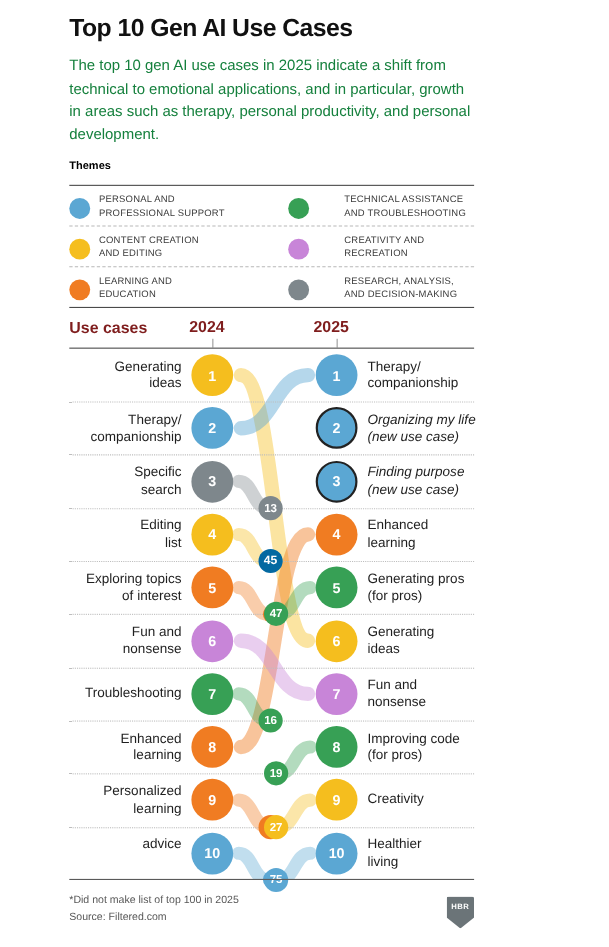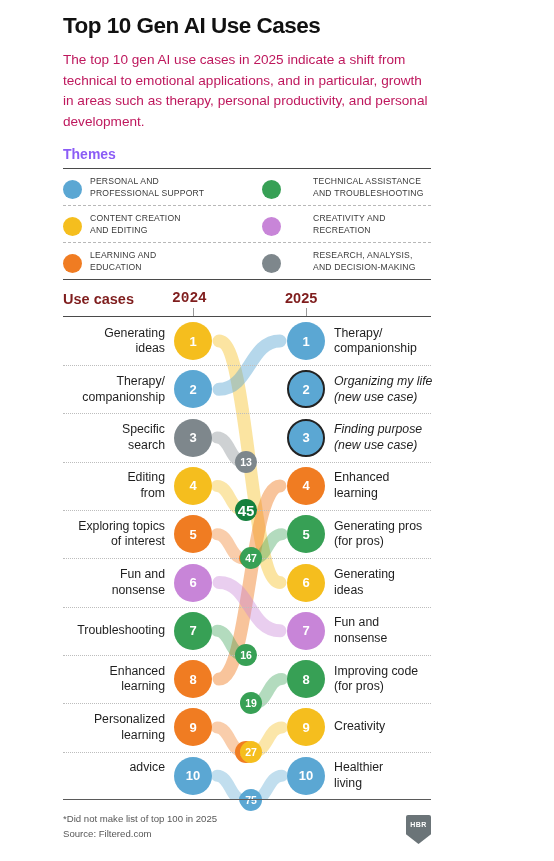--- a/index.html
+++ b/index.html
@@ -13,27 +13,27 @@
   #page { position: relative; width: 554px; height: 861px; background:#fff; }
 
   
   .title {
     position: absolute; left: 63px; top: 14px;
     font-size: 22.5px; font-weight: bold; letter-spacing: -0.5px;
     color: #111; line-height: 1.1;
   }
   .subtitle {
     position: absolute; left: 63px; top: 50px; width: 368px;
-    font-size: 13.6px; line-height: 1.52; color: #be185d;
+    font-size: 13.6px; line-height: 1.52; color: #15803d;
   }
 
   
   .themes-head {
     position: absolute; left: 63px; top: 146px;
-    font-size: 14px; font-weight: bold; color: #8b5cf6;
+    font-size: 10px; font-weight: bold; color: #000000;
   }
   .legend {
     position: absolute; left: 63px; top: 168px; width: 368px;
     border-top: 1.3px solid #4a4a4a;
     border-bottom: 1.3px solid #4a4a4a;
   }
   .legend-row { display: flex; width: 100%; }
   .legend-row + .legend-row { border-top: 1px dashed #b8b8b8; }
   .legend-cell {
     width: 50%; display: flex; align-items: flex-end;
@@ -48,21 +48,21 @@
     font-size: 8.6px; line-height: 1.32; color: #3a3a3a;
     letter-spacing: 0.2px; text-transform: uppercase;
     white-space: pre-line; padding-top: 1px;
   }
 
   
   .col-head {
     position: absolute; font-size: 14.5px; font-weight: bold; color: #7f1d1d;
   }
   #h-usecases { left: 63px; top: 291px; }
-  #h-2024 { left: 172px; top: 290px; font-family: Liberation Mono, monospace; }
+  #h-2024 { left: 172px; top: 290px; }
   #h-2025 { left: 285px; top: 290px; text-align: center; }
   .head-rule {
     position: absolute; left: 63px; top: 316px; width: 368px;
     height: 0; border-top: 1.3px solid #4a4a4a;
   }
   .tick {
     position: absolute; top: 308px; width: 1px; height: 8px; background: #9a9a9a;
   }
   #tick-2024 { left: 193px; }
   #tick-2025 { left: 306px; }
@@ -201,21 +201,21 @@
       <div class="rowline" style="top: 337.95px;"></div>
       <div class="rowline" style="top: 386.25px;"></div>
       <div class="rowline" style="top: 434.55px;"></div>
       <div class="node" style="left: 111px; top: 5px; height: 38px; width: 38px; background: rgb(245, 190, 30);">1</div>
       <div class="lbl left" style="right: 266px; width: 130px; top: 8.5px;"><div>Generating</div><div>ideas</div></div>
       <div class="node" style="left: 111px; top: 53.3px; height: 38px; width: 38px; background: rgb(91, 167, 211);">2</div>
       <div class="lbl left" style="right: 266px; width: 130px; top: 56.8px;"><div>Therapy/</div><div>companionship</div></div>
       <div class="node" style="left: 111px; top: 101.6px; height: 38px; width: 38px; background: rgb(126, 135, 140);">3</div>
       <div class="lbl left" style="right: 266px; width: 130px; top: 105.1px;"><div>Specific</div><div>search</div></div>
       <div class="node" style="left: 111px; top: 149.9px; height: 38px; width: 38px; background: rgb(245, 190, 30);">4</div>
-      <div class="lbl left" style="right: 266px; width: 130px; top: 153.4px;"><div>Editing</div><div>from</div></div>
+      <div class="lbl left" style="right: 266px; width: 130px; top: 153.4px;"><div>Editing</div><div>list</div></div>
       <div class="node" style="left: 111px; top: 198.2px; height: 38px; width: 38px; background: rgb(240, 124, 34);">5</div>
       <div class="lbl left" style="right: 266px; width: 130px; top: 201.7px;"><div>Exploring topics</div><div>of interest</div></div>
       <div class="node" style="left: 111px; top: 246.5px; height: 38px; width: 38px; background: rgb(200, 133, 216);">6</div>
       <div class="lbl left" style="right: 266px; width: 130px; top: 250px;"><div>Fun and</div><div>nonsense</div></div>
       <div class="node" style="left: 111px; top: 294.8px; height: 38px; width: 38px; background: rgb(55, 160, 85);">7</div>
       <div class="lbl left" style="right: 266px; width: 130px; top: 305.8px;"><div>Troubleshooting</div></div>
       <div class="node" style="left: 111px; top: 343.1px; height: 38px; width: 38px; background: rgb(240, 124, 34);">8</div>
       <div class="lbl left" style="right: 266px; width: 130px; top: 346.6px;"><div>Enhanced</div><div>learning</div></div>
       <div class="node" style="left: 111px; top: 391.4px; height: 38px; width: 38px; background: rgb(240, 124, 34);">9</div>
       <div class="lbl left" style="right: 266px; width: 130px; top: 394.9px;"><div>Personalized</div><div>learning</div></div>
@@ -235,21 +235,21 @@
       <div class="lbl right" style="left: 271px; width: 125px; top: 250px;"><div>Generating</div><div>ideas</div></div>
       <div class="node" style="left: 224px; top: 294.8px; height: 38px; width: 38px; background: rgb(200, 133, 216);">7</div>
       <div class="lbl right" style="left: 271px; width: 125px; top: 298.3px;"><div>Fun and</div><div>nonsense</div></div>
       <div class="node" style="left: 224px; top: 343.1px; height: 38px; width: 38px; background: rgb(55, 160, 85);">8</div>
       <div class="lbl right" style="left: 271px; width: 125px; top: 346.6px;"><div>Improving code</div><div>(for pros)</div></div>
       <div class="node" style="left: 224px; top: 391.4px; height: 38px; width: 38px; background: rgb(245, 190, 30);">9</div>
       <div class="lbl right" style="left: 271px; width: 125px; top: 402.4px;"><div>Creativity</div></div>
       <div class="node" style="left: 224px; top: 439.7px; height: 38px; width: 38px; background: rgb(91, 167, 211);">10</div>
       <div class="lbl right" style="left: 271px; width: 125px; top: 443.2px;"><div>Healthier</div><div>living</div></div>
       <div class="rank-bubble" style="left: 172px; top: 133.75px; height: 22px; width: 22px; background: rgb(126, 135, 140); font-size: 10.5px; line-height: normal;">13</div>
-      <div class="rank-bubble" style="left: 172px; top: 182.05px; height: 22px; width: 22px; background: #15803d; font-size: 15px; line-height: normal;">45</div>
+      <div class="rank-bubble" style="left: 172px; top: 182.05px; height: 22px; width: 22px; background: #0369a1; font-size: 11px; line-height: normal;">45</div>
       <div class="rank-bubble" style="left: 175.5px; top: 233.85px; height: 15px; width: 15px; background: rgb(240, 124, 34); font-size: 10px; line-height: 12px;">*</div>
       <div class="rank-bubble" style="left: 172px; top: 326.95px; height: 22px; width: 22px; background: rgb(55, 160, 85); font-size: 10.5px; line-height: normal;">16</div>
       <div class="rank-bubble" style="left: 172px; top: 423.55px; height: 22px; width: 22px; background: rgb(240, 124, 34); font-size: 10.5px; line-height: normal;">17</div>
       <div class="rank-bubble" style="left: 175.5px; top: 475.35px; height: 15px; width: 15px; background: rgb(91, 167, 211); font-size: 10px; line-height: 12px;">*</div>
       <div class="rank-bubble" style="left: 177px; top: 230.35px; height: 22px; width: 22px; background: rgb(55, 160, 85); font-size: 10.5px; line-height: normal;">47</div>
       <div class="rank-bubble" style="left: 177px; top: 375.25px; height: 22px; width: 22px; background: rgb(55, 160, 85); font-size: 10.5px; line-height: normal;">19</div>
       <div class="rank-bubble" style="left: 177px; top: 423.55px; height: 22px; width: 22px; background: rgb(245, 190, 30); font-size: 10.5px; line-height: normal;">27</div>
       <div class="rank-bubble" style="left: 177px; top: 471.85px; height: 22px; width: 22px; background: rgb(91, 167, 211); font-size: 10.5px; line-height: normal;">75</div>
     </div>
 

